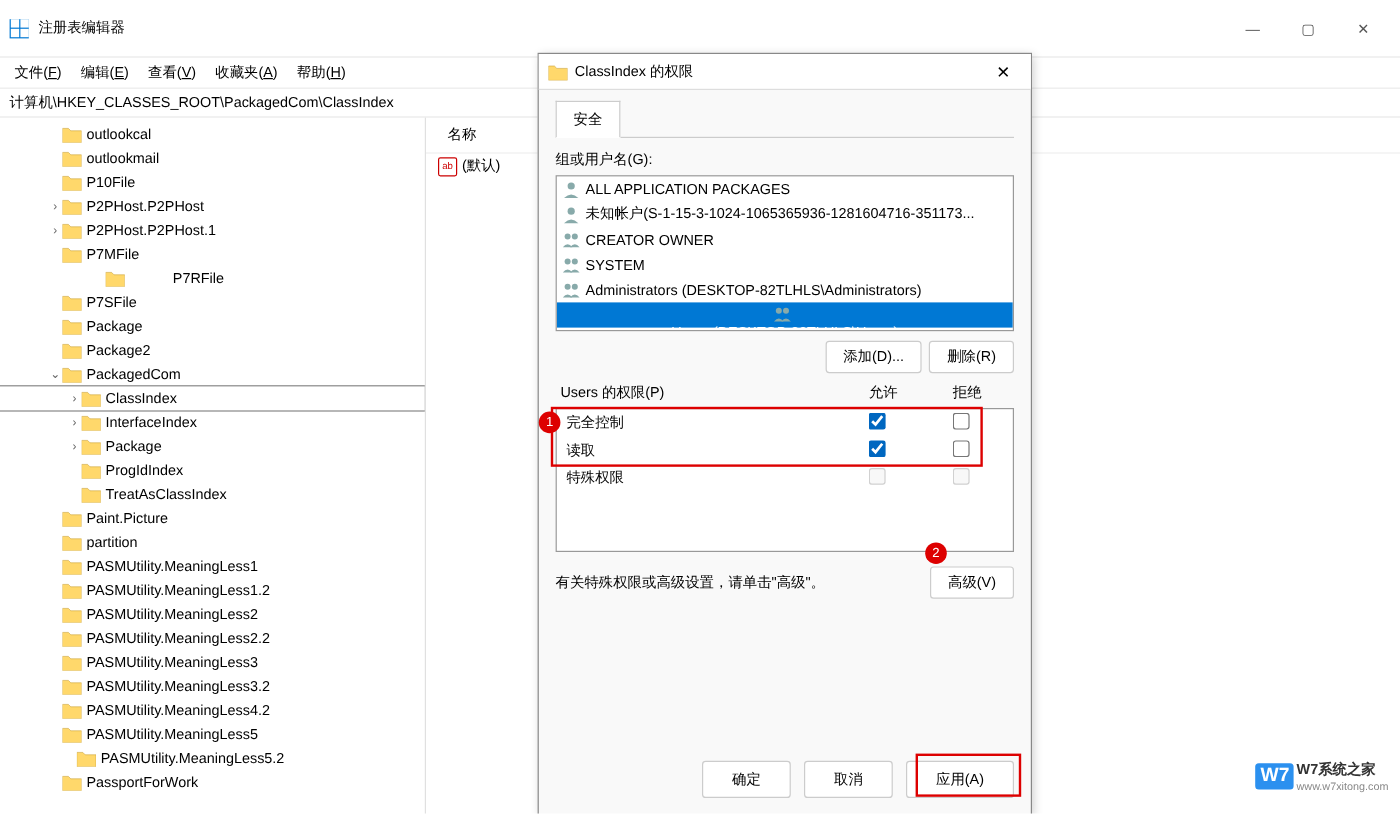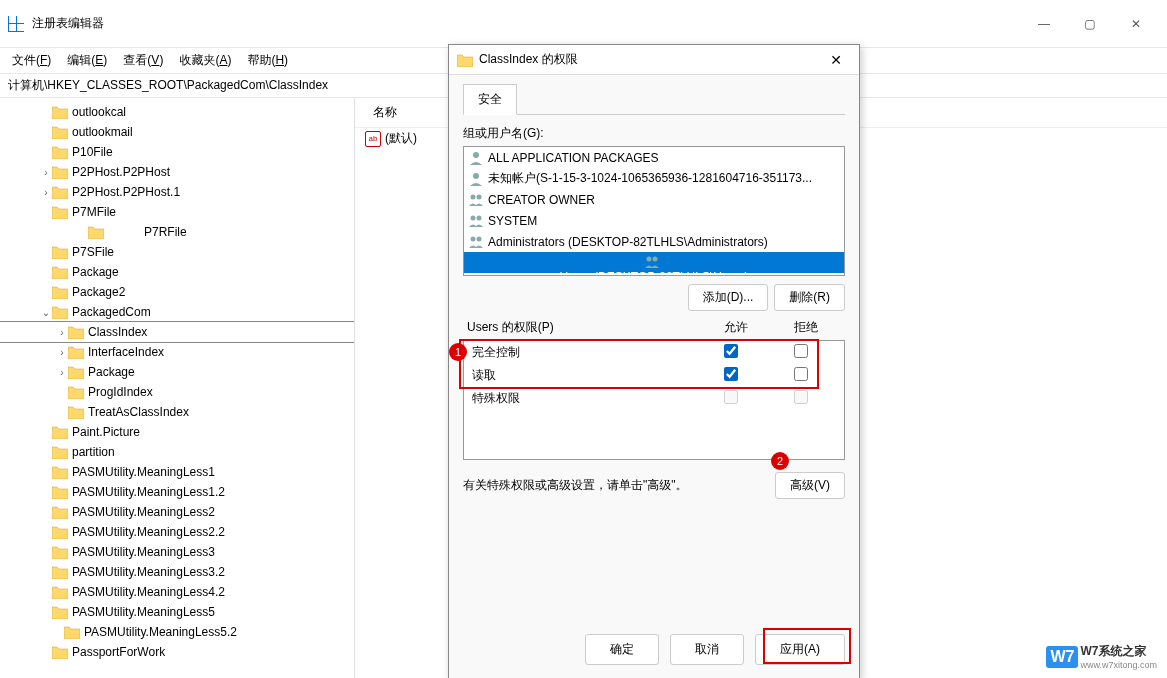--- a/index.html
+++ b/index.html
@@ -59,21 +59,21 @@
 .perm-row { display: flex; align-items: center; padding: 3px 8px; }
 .perm-name { flex: 1; }
 .perm-chk { width: 70px; text-align: center; }
 input[type=checkbox]{ accent-color:#0067c0; width:14px; height:14px;}
 .highlight1 { position: absolute; border: 2px solid #d00; }
 .badge-num { position: absolute; width: 18px; height: 18px; background: #d00; color: #fff; border-radius: 50%; font-size: 11px; line-height: 18px; text-align: center; }
 .dlg-footer { padding: 10px 14px 14px; display: flex; justify-content: flex-end; gap: 5px; }
 .dlg-footer .btn { padding: 6px 24px; }
 
 
-.watermark { position: absolute; right: 10px; bottom: 8px; font-size: 14px; font-weight: bold; color: #333; display: flex; align-items: center; }
+.watermark { position: absolute; right: 10px; bottom: 18px; font-size: 14px; font-weight: bold; color: #333; display: flex; align-items: center; }
 .watermark .logo-w { background:#2b90ef;color:#fff;padding:2px 4px;border-radius:3px;margin-right:2px;font-size:16px; }
 .watermark small {display:block;font-size:9px;color:#888;font-weight:normal;}
 
 
 .tree-pane::-webkit-scrollbar { width: 16px; }
 .tree-pane::-webkit-scrollbar-thumb { background: #cdcdcd; }
 .tree-pane::-webkit-scrollbar-track { background: #f0f0f0; }
 </style>
 </head>
 <body>

